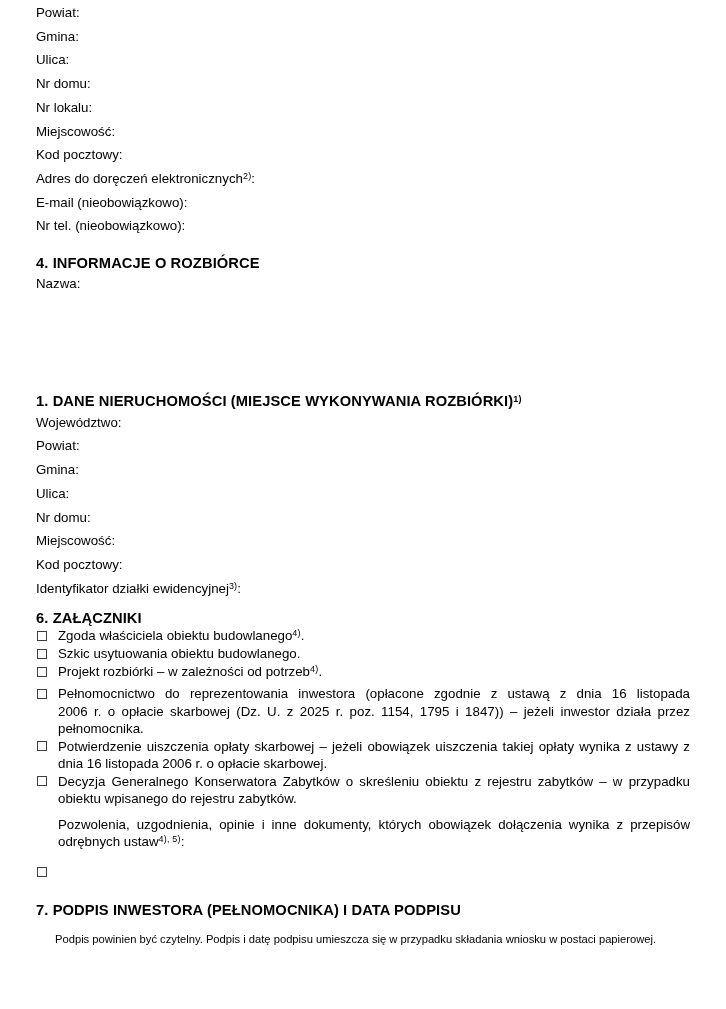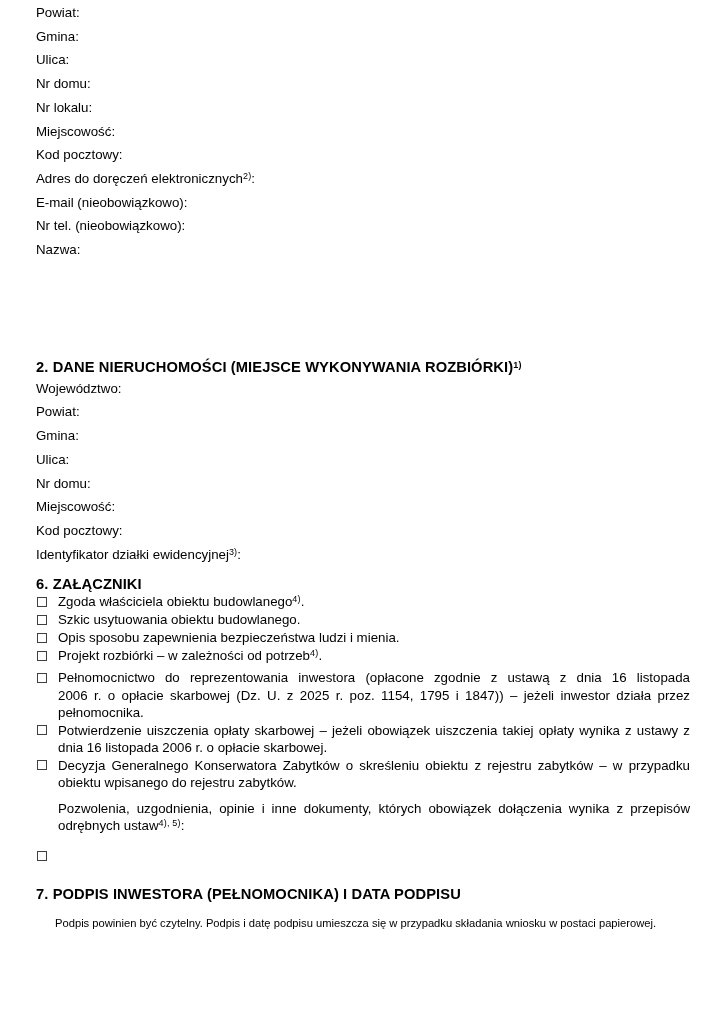--- a/index.html
+++ b/index.html
@@ -51,43 +51,43 @@
     <div class="field-row"><span><span>Nr domu</span><sup class="sup"></sup><span>:</span></span></div>
     <div class="field-row"><span><span>Nr lokalu</span><sup class="sup"></sup><span>:</span></span></div>
     <div class="field-row"><span><span>Miejscowość</span><sup class="sup"></sup><span>:</span></span></div>
     <div class="field-row"><span><span>Kod pocztowy</span><sup class="sup"></sup><span>:</span></span></div>
     <div class="field-row"><span><span>Adres do doręczeń elektronicznych</span><sup class="sup">2)</sup><span>:</span></span></div>
     <div class="field-row"><span><span>E-mail (nieobowiązkowo)</span><sup class="sup"></sup><span>:</span></span></div>
     <div class="field-row"><span><span>Nr tel. (nieobowiązkowo)</span><sup class="sup"></sup><span>:</span></span></div>
   </section>
 
   <section>
+    <div class="heading h4-heading">4. INFORMACJE O ROZBIÓRCE</div>
     <div class="field-row"><span><span>Nazwa</span><span>:</span></span></div>
     <div class="nazwa-space"></div>
   </section>
 
   <section>
-    <div class="heading h5-heading"><span>2. DANE NIERUCHOMOŚCI (MIEJSCE WYKONYWANIA ROZBIÓRKI)</span><sup class="sup">1)</sup></div>
+    <div class="heading h5-heading"><span>1. DANE NIERUCHOMOŚCI (MIEJSCE WYKONYWANIA ROZBIÓRKI)</span><sup class="sup">1)</sup></div>
     <div class="field-row"><span><span>Województwo</span><sup class="sup"></sup><span>:</span></span></div>
     <div class="field-row"><span><span>Powiat</span><sup class="sup"></sup><span>:</span></span></div>
     <div class="field-row"><span><span>Gmina</span><sup class="sup"></sup><span>:</span></span></div>
     <div class="field-row"><span><span>Ulica</span><sup class="sup"></sup><span>:</span></span></div>
     <div class="field-row"><span><span>Nr domu</span><sup class="sup"></sup><span>:</span></span></div>
     <div class="field-row"><span><span>Miejscowość</span><sup class="sup"></sup><span>:</span></span></div>
     <div class="field-row"><span><span>Kod pocztowy</span><sup class="sup"></sup><span>:</span></span></div>
     <div class="field-row"><span><span>Identyfikator działki ewidencyjnej</span><sup class="sup">3)</sup><span>:</span></span></div>
   </section>
 
   <section>
     <div class="heading h6-heading">6. ZAŁĄCZNIKI</div>
     <div class="chk-list">
       <div class="chk-item"><span class="checkbox"></span><span><span>Zgoda właściciela obiektu budowlanego</span><sup class="sup">4)</sup><span>.</span></span></div>
       <div class="chk-item"><span class="checkbox"></span><span><span>Szkic usytuowania obiektu budowlanego.</span><sup class="sup"></sup><span></span></span></div>
       <div class="chk-item"><span class="checkbox"></span></div>
-      <div class="chk-item"><span class="checkbox"></span><span><span>Opis sposobu zapewnienia bezpieczeństwa ludzi i mienia.</span><sup class="sup"></sup><span></span></span></div>
       <div class="chk-item"><span class="checkbox"></span><span><span>Projekt rozbiórki – w zależności od potrzeb</span><sup class="sup">4)</sup><span>.</span></span></div>
       <div class="chk-item multi first-multi"><span class="checkbox"></span><span><span>Pełnomocnictwo do reprezentowania inwestora (opłacone zgodnie z ustawą z dnia 16 listopada 2006&nbsp;r.&nbsp;o&nbsp;opłacie skarbowej (Dz. U. z 2025 r. poz. 1154, 1795 i 1847)) – jeżeli inwestor działa przez pełnomocnika.</span></span></div>
       <div class="chk-item multi"><span class="checkbox"></span><span><span>Potwierdzenie uiszczenia opłaty skarbowej – jeżeli obowiązek uiszczenia takiej opłaty wynika z&nbsp;ustawy z dnia 16 listopada 2006 r. o opłacie skarbowej.</span></span></div>
       <div class="chk-item multi"><span class="checkbox"></span><span><span>Decyzja Generalnego Konserwatora Zabytków o skreśleniu obiektu z rejestru zabytków – w przypadku obiektu wpisanego do rejestru zabytków.</span></span></div>
     </div>
     <div class="note6"><span>Pozwolenia, uzgodnienia, opinie i inne dokumenty, których obowiązek dołączenia wynika z przepisów odrębnych ustaw</span><sup class="sup">4), 5)</sup><span>:</span></div>
     <div class="chk-item lone">
         <span class="checkbox"></span>
       </div>
   </section>

